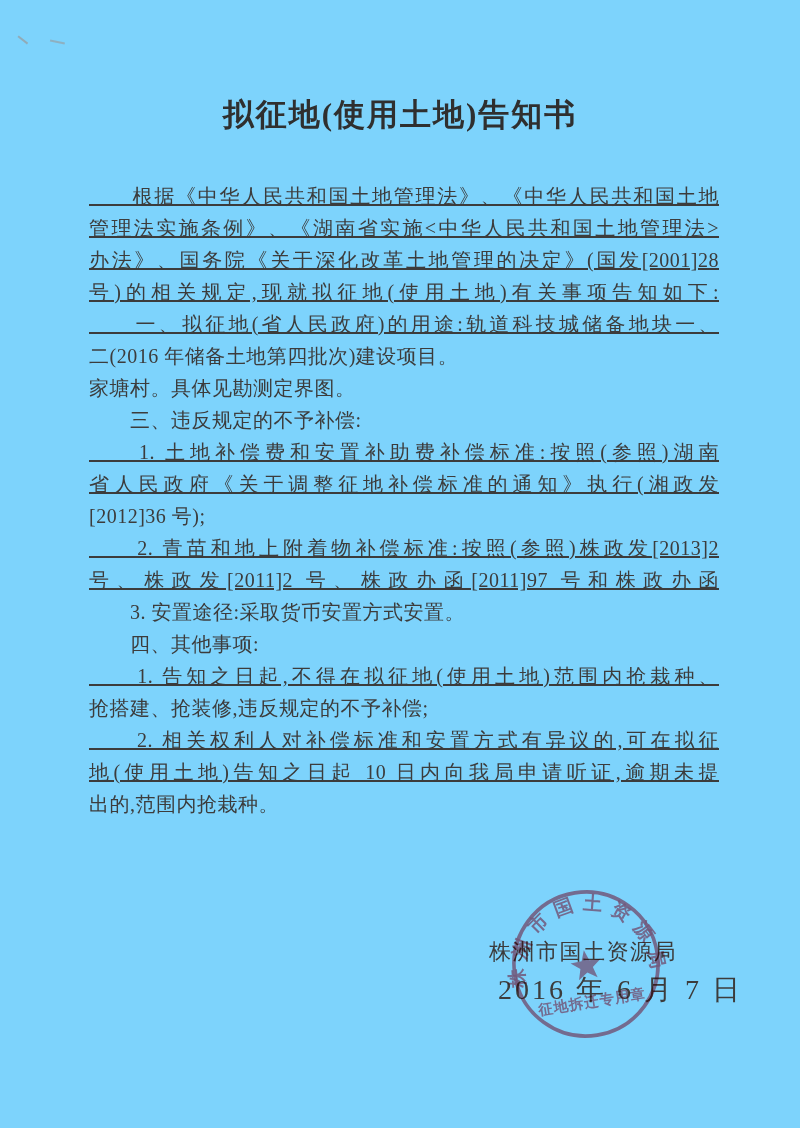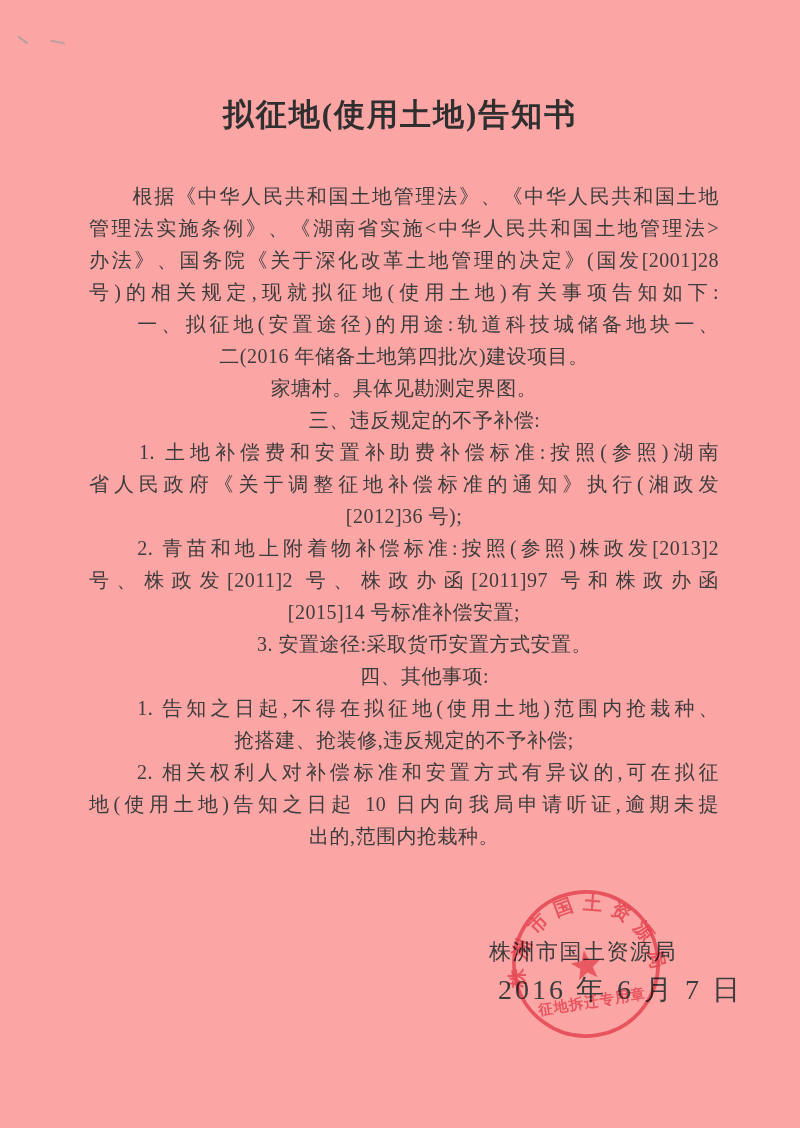--- a/index.html
+++ b/index.html
@@ -1,21 +1,21 @@
 <!DOCTYPE html>
 <html><head>
 <meta charset="utf-8">
 <style>
   html, body { margin: 0; padding: 0; background: #e8e8e8; }
   .page {
     position: relative;
     width: 800px;
     height: 1128px;
     margin: 0 auto;
-    background: #fca5a5;
+    background: #7dd3fc;
     overflow: hidden;
     font-family: "Liberation Serif", "DejaVu Serif", serif;
     color: #3c3c3c;
   }
   .doc-title {
     position: absolute;
     top: 94px;
     left: 0;
     width: 100%;
     text-align: center;
@@ -26,22 +26,22 @@
   }
   .body-text {
     position: absolute;
     top: 180px;
     left: 89px;
     width: 630px;
     font-size: 20px;
     line-height: 32px;
     letter-spacing: 0.5px;
   }
-  .line { min-height: 32px; text-align: center; }
-  .line.fill { text-align: justify; text-align-last: justify; }
+  .line { min-height: 32px; text-align: left; }
+  .line.fill { text-align: justify; text-align-last: justify; text-decoration: underline; }
   .signature-agency {
     position: absolute;
     top: 937px;
     left: 489px;
     font-size: 22px;
     letter-spacing: 1.5px;
     color: #3c3c3c;
   }
   .signature-date {
     position: absolute;
@@ -90,30 +90,29 @@
   <div class="stray-mark-1"></div>
   <div class="stray-mark-2"></div>
 
   <div class="doc-title">拟征地(使用土地)告知书</div>
 
   <div class="body-text">
     <div class="line fill">　　根据《中华人民共和国土地管理法》、《中华人民共和国土地</div>
     <div class="line fill">管理法实施条例》、《湖南省实施&lt;中华人民共和国土地管理法&gt;</div>
     <div class="line fill">办法》、国务院《关于深化改革土地管理的决定》(国发[2001]28</div>
     <div class="line fill">号)的相关规定,现就拟征地(使用土地)有关事项告知如下:</div>
-    <div class="line fill">　　一、拟征地(安置途径)的用途:轨道科技城储备地块一、</div>
+    <div class="line fill">　　一、拟征地(省人民政府)的用途:轨道科技城储备地块一、</div>
     <div class="line">二(2016 年储备土地第四批次)建设项目。</div>
     <div class="line">家塘村。具体见勘测定界图。</div>
     <div class="line">　　三、违反规定的不予补偿:</div>
     <div class="line fill">　　1. 土地补偿费和安置补助费补偿标准:按照(参照)湖南</div>
     <div class="line fill">省人民政府《关于调整征地补偿标准的通知》执行(湘政发</div>
     <div class="line">[2012]36 号);</div>
     <div class="line fill">　　2. 青苗和地上附着物补偿标准:按照(参照)株政发[2013]2</div>
     <div class="line fill">号、株政发[2011]2 号、株政办函[2011]97 号和株政办函</div>
-    <div class="line">[2015]14 号标准补偿安置;</div>
     <div class="line">　　3. 安置途径:采取货币安置方式安置。</div>
     <div class="line">　　四、其他事项:</div>
     <div class="line fill">　　1. 告知之日起,不得在拟征地(使用土地)范围内抢栽种、</div>
     <div class="line">抢搭建、抢装修,违反规定的不予补偿;</div>
     <div class="line fill">　　2. 相关权利人对补偿标准和安置方式有异议的,可在拟征</div>
     <div class="line fill">地(使用土地)告知之日起 10 日内向我局申请听证,逾期未提</div>
     <div class="line">出的,范围内抢栽种。</div>
   </div>
 
   <div class="signature-agency">株洲市国土资源局</div>

